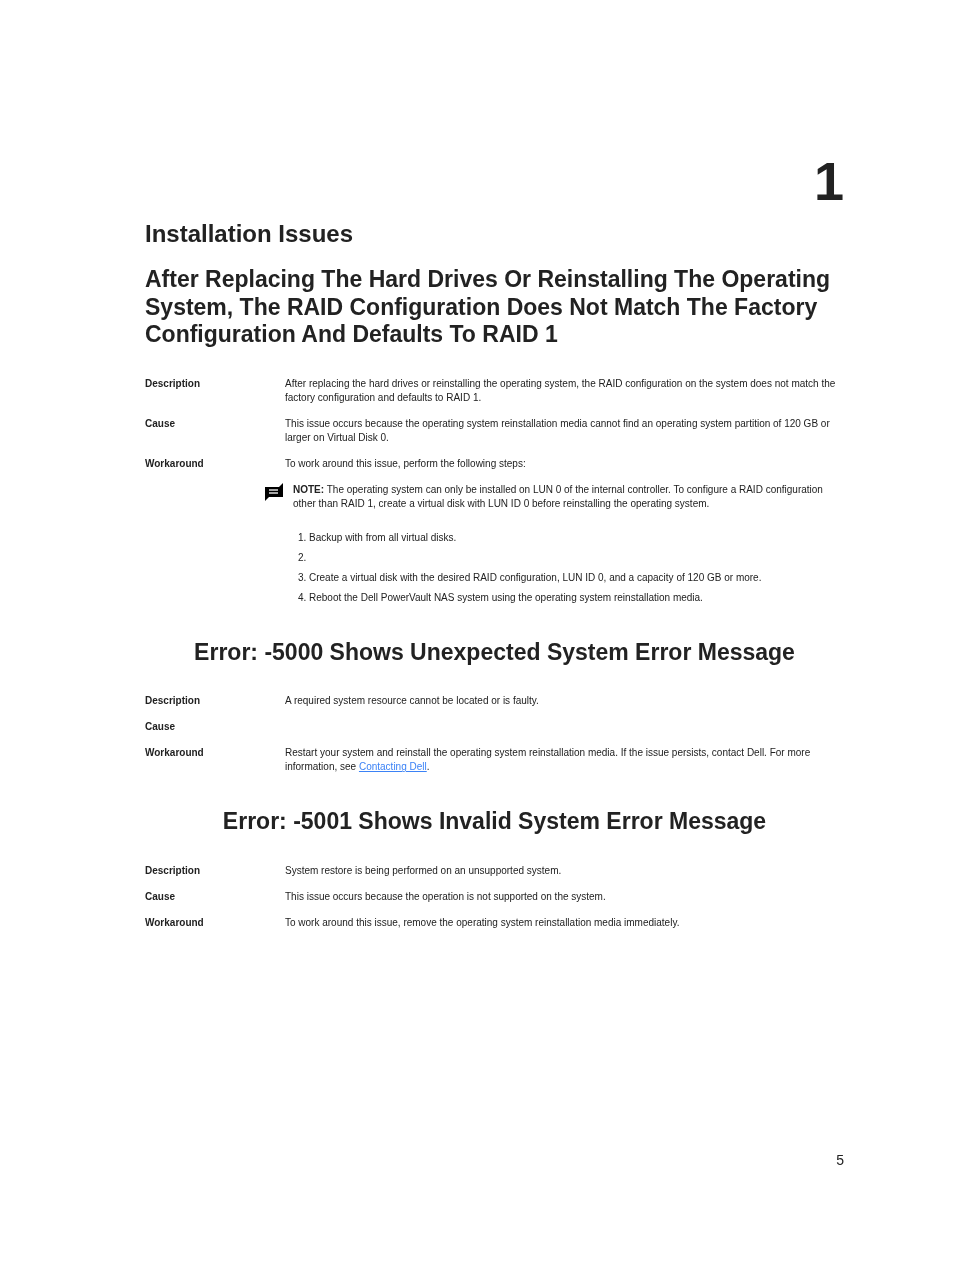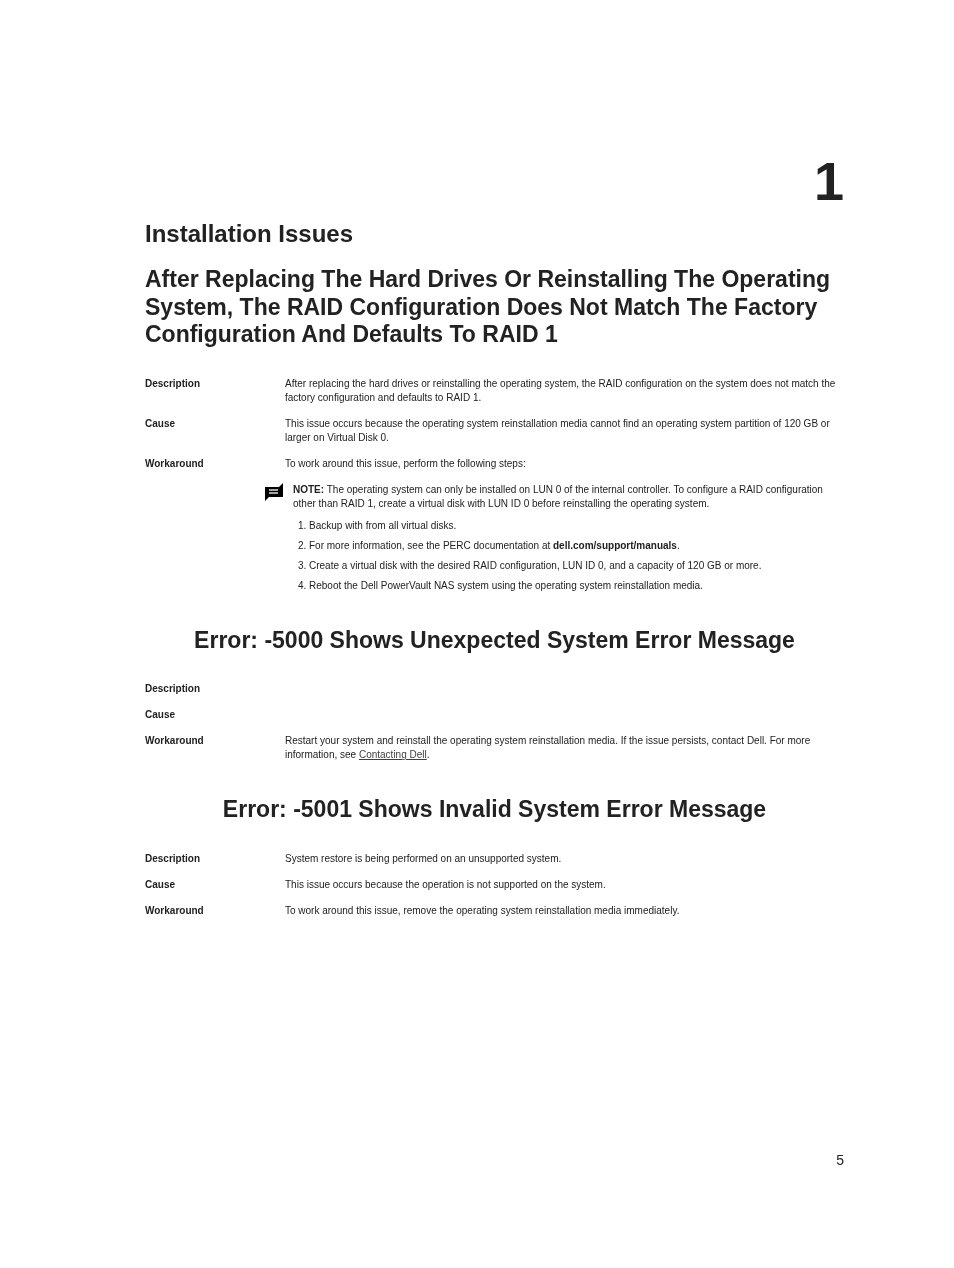--- a/index.html
+++ b/index.html
@@ -49,37 +49,37 @@
   .label {
     width: 140px;
     flex-shrink: 0;
     font-weight: bold;
   }
   .value {
     flex: 1;
   }
   .note-block {
     display: flex;
-    margin: 8px 0 8px 120px;
+    margin: 8px 0 20px 120px;
   }
   .note-icon {
     width: 20px;
     flex-shrink: 0;
     margin-right: 8px;
   }
   .note-icon svg { display:block; }
   .note-text { flex:1; }
   .note-text .note-label { font-weight: bold; }
   ol.steps {
     margin: 6px 0 0 140px;
     padding-left: 24px;
   }
   ol.steps li { margin-bottom: 6px; }
   ol.steps li .subtext { display:block; margin-top:4px; }
-  .link { color: #404040; text-decoration: underline; cursor: pointer; }
+  .link { color: #3b82f6; text-decoration: underline; cursor: pointer; }
   .page-number {
     position: absolute;
     bottom: 100px;
     right: 110px;
     font-size: 14px;
   }
   .bold-inline { font-weight: bold; }
 </style>
 </head>
 <body>
@@ -115,34 +115,32 @@
         </svg>
       </div>
       <div class="note-text">
         <span class="note-label">NOTE:</span><span> The operating system can only be installed on LUN 0 of the internal controller. To configure a RAID configuration other than RAID 1, create a virtual disk with LUN ID 0 before reinstalling the operating system.</span>
       </div>
     </div>
 
     <ol class="steps">
       <li>Backup with from all virtual disks.</li>
       <li>
-        <span class="subtext">
-          <span>For more information, see the PERC documentation at </span><span class="bold-inline">dell.com/support/manuals</span><span>.</span>
-        </span>
       </li>
       <li>Create a virtual disk with the desired RAID configuration, LUN ID 0, and a capacity of 120 GB or more.</li>
       <li>Reboot the Dell PowerVault NAS system using the operating system reinstallation media.</li>
     </ol>
   </div>
 
   <h2 class="section-title later">Error: -5000 Shows Unexpected System Error Message</h2>
 
   <div class="defs">
     <div class="row">
       <div class="label">Description</div>
+      <div class="value">A required system resource cannot be located or is faulty.</div>
     </div>
     <div class="row">
       <div class="label">Cause</div>
     </div>
     <div class="row">
       <div class="label">Workaround</div>
       <div class="value">
         <span>Restart your system and reinstall the operating system reinstallation media. If the issue persists, contact Dell. For more information, see </span><span class="link">Contacting Dell</span><span>.</span>
       </div>
     </div>

